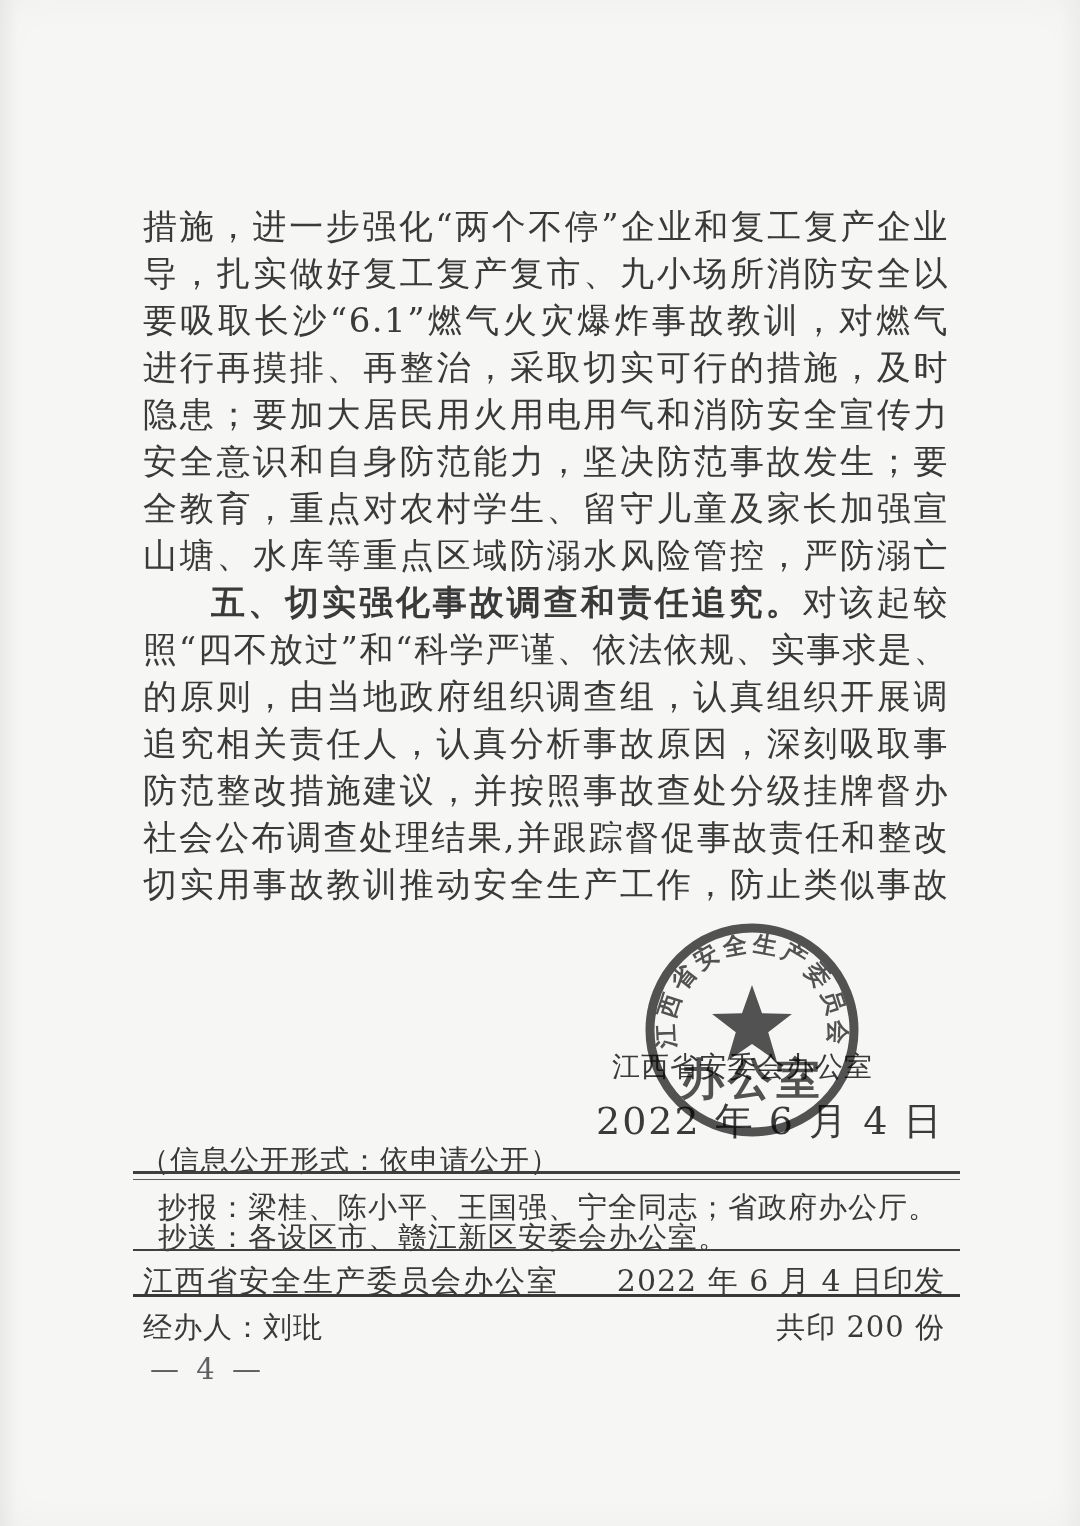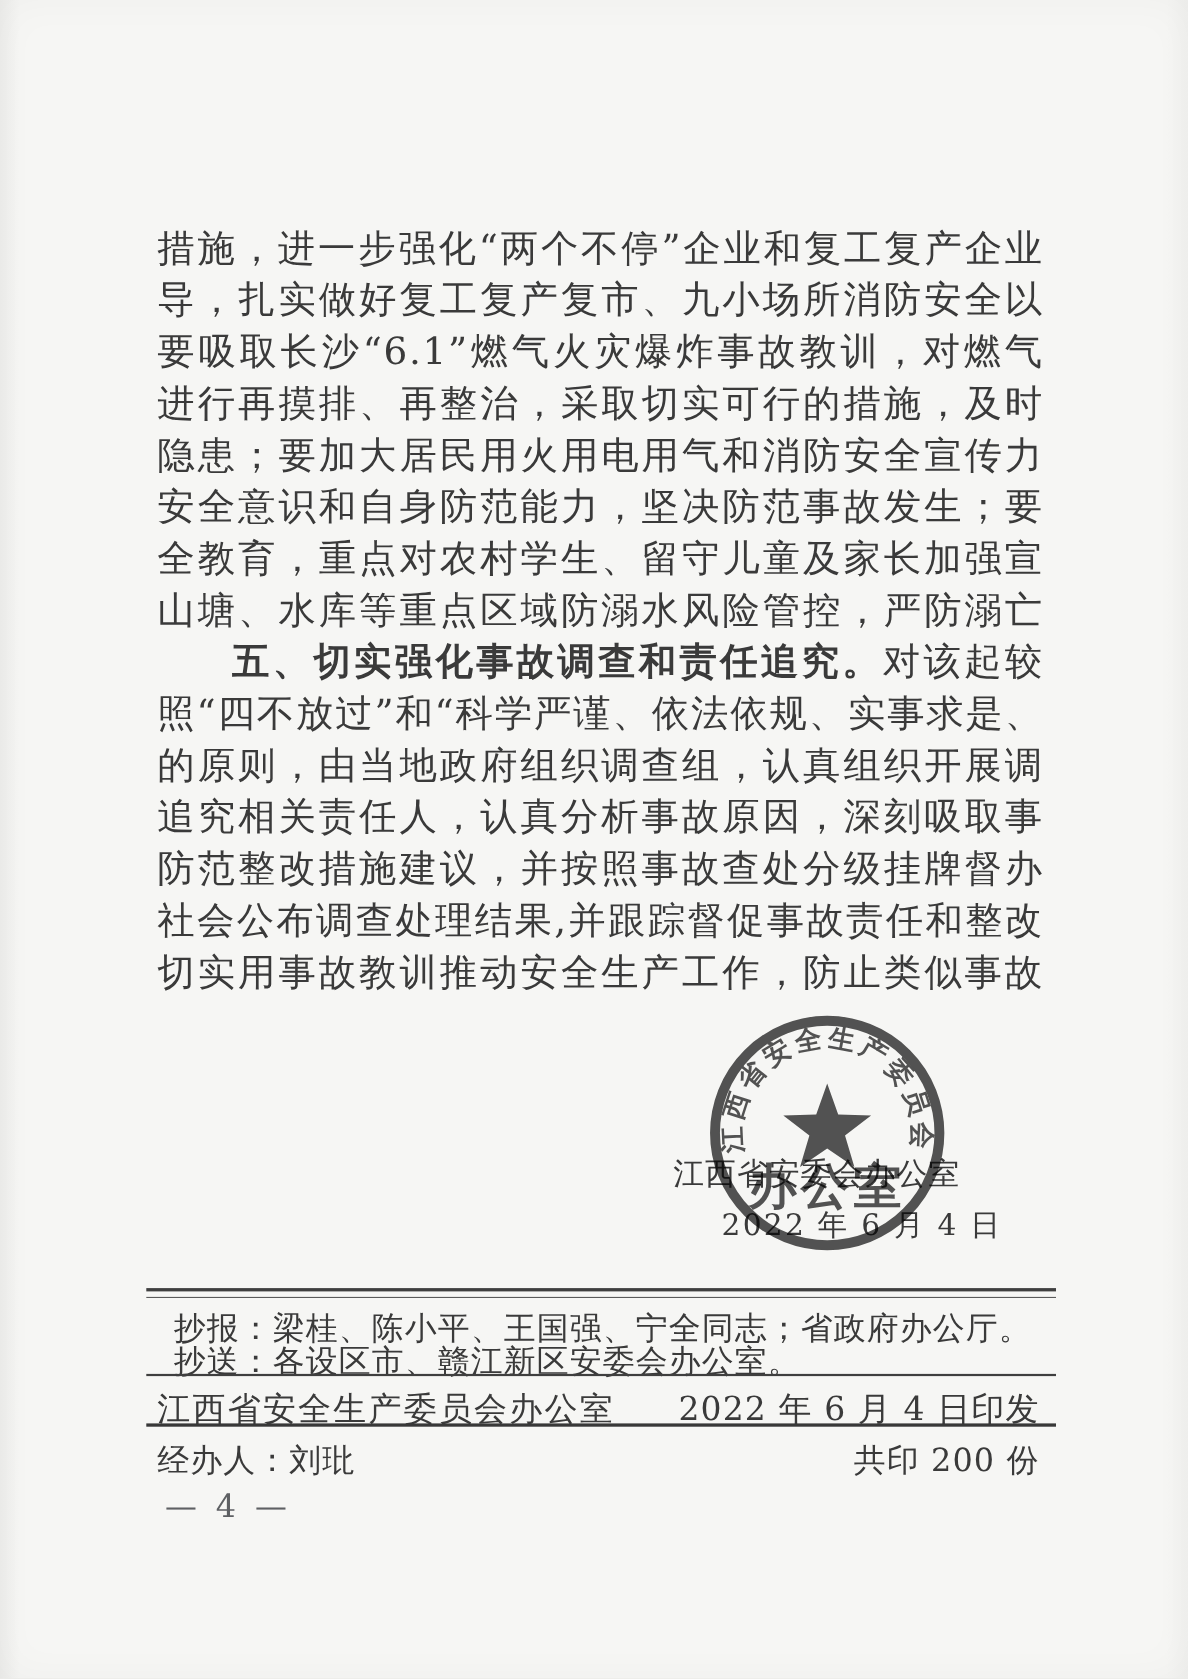--- a/index.html
+++ b/index.html
@@ -9,21 +9,21 @@
     font-family:"DejaVu Serif","Liberation Serif",serif;
     color:#3a3a3a; overflow:hidden;
     box-shadow:inset 0 0 40px rgba(0,0,0,0.03);
   }
   .body-text { position:absolute; left:143px; top:203px; width:806px; font-size:34px; }
   .line { height:47px; line-height:47px; letter-spacing:1.5px; text-align:justify; overflow:hidden; }
   .line.force::after { content:""; display:inline-block; width:100%; height:0; }
   .indent { text-indent:68px; }
   .bold { font-weight:bold; font-family:Liberation Serif, serif; }
   .sig-org  { position:absolute; left:612px; top:1048px; font-size:28px; letter-spacing:1px; white-space:nowrap; }
-  .sig-date { position:absolute; left:656px; top:1096px; font-size:27px; letter-spacing:2px; white-space:nowrap; }
+  .sig-date { position:absolute; left:596px; top:1096px; font-size:38px; letter-spacing:2px; white-space:nowrap; }
   .seal { position:absolute; left:644px; top:922px; width:216px; height:216px; opacity:.82; mix-blend-mode:multiply; }
   .rule { position:absolute; left:133px; width:827px; background:#3f3f3f; }
   .r1a { top:1171px; height:3px; }
   .r1b { top:1179px; height:1px; background:#5a5a5a; }
   .r2  { top:1249px; height:2px; }
   .r3  { top:1294px; height:3px; background:#383838; }
   .f-info   { position:absolute; left:140px; top:1141px; font-size:29px; letter-spacing:1px; }
   .f-cb1    { position:absolute; left:158px; top:1188px; font-size:29px; letter-spacing:1px; }
   .f-cb2    { position:absolute; left:158px; top:1218px; font-size:29px; letter-spacing:1px; }
   .f-issuer { position:absolute; left:143px; top:1261px; font-size:30px; letter-spacing:2px;text-align:center; }
@@ -66,20 +66,21 @@
     <polygon fill="#2f2f2f" points="108,63 118,91.2 147.9,92 124.2,110.3 132.7,139 108,122 83.3,139 91.8,110.3 68.1,92 98,91.2"></polygon>
     <defs>
       <path id="sealArc" d="M 34.7 134.7 A 78 78 0 1 1 181.3 134.7" fill="none"></path>
     </defs>
     <text font-size="24" font-weight="bold" fill="#2f2f2f" letter-spacing="4" font-family="DejaVu Sans, sans-serif">
       <textPath href="#sealArc" startOffset="50%" text-anchor="middle">江西省安全生产委员会</textPath>
     </text>
     <text x="108" y="172" text-anchor="middle" font-size="44" font-weight="bold" fill="#2f2f2f" letter-spacing="4" font-family="DejaVu Sans, sans-serif">办公室</text>
   </svg>
 
+  <div class="f-info">（信息公开形式：依申请公开）</div>
 
   <div class="rule r1a"></div>
   <div class="rule r1b"></div>
 
   <div class="f-cb1">抄报：梁桂、陈小平、王国强、宁全同志；省政府办公厅。</div>
   <div class="f-cb2">抄送：各设区市、赣江新区安委会办公室。</div>
 
   <div class="rule r2"></div>
 
   <div class="f-issuer">江西省安全生产委员会办公室</div>

